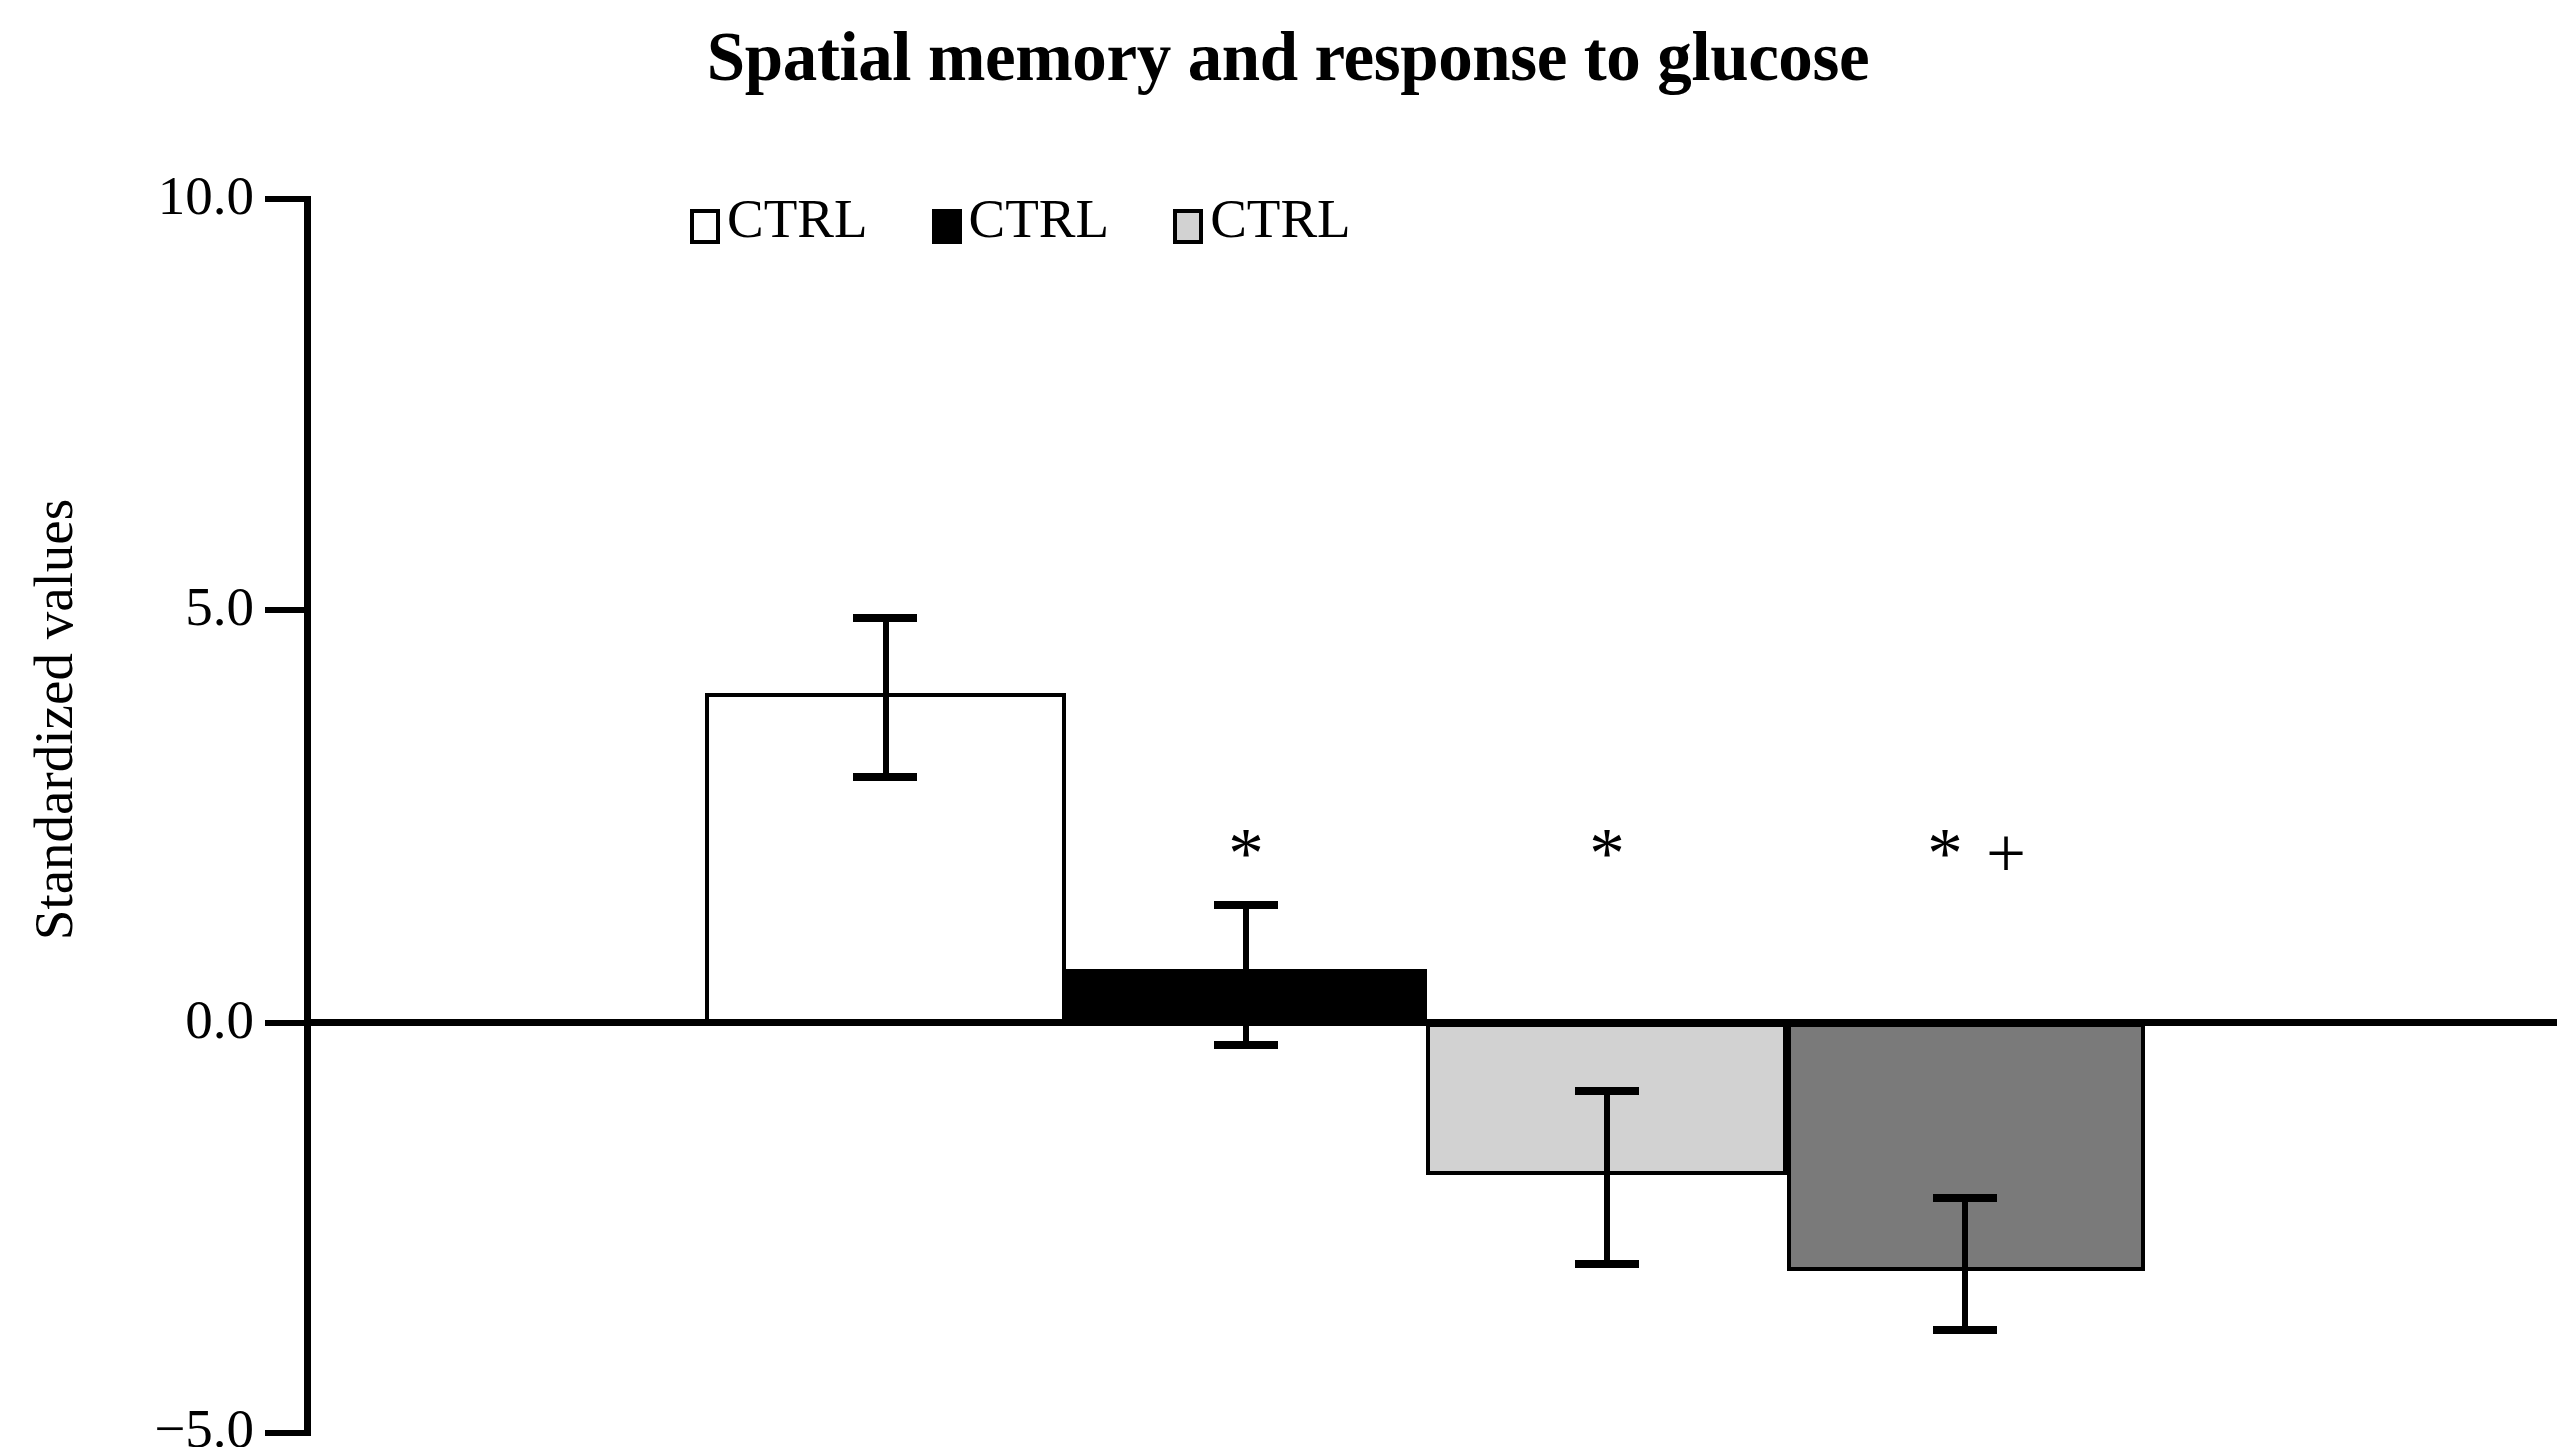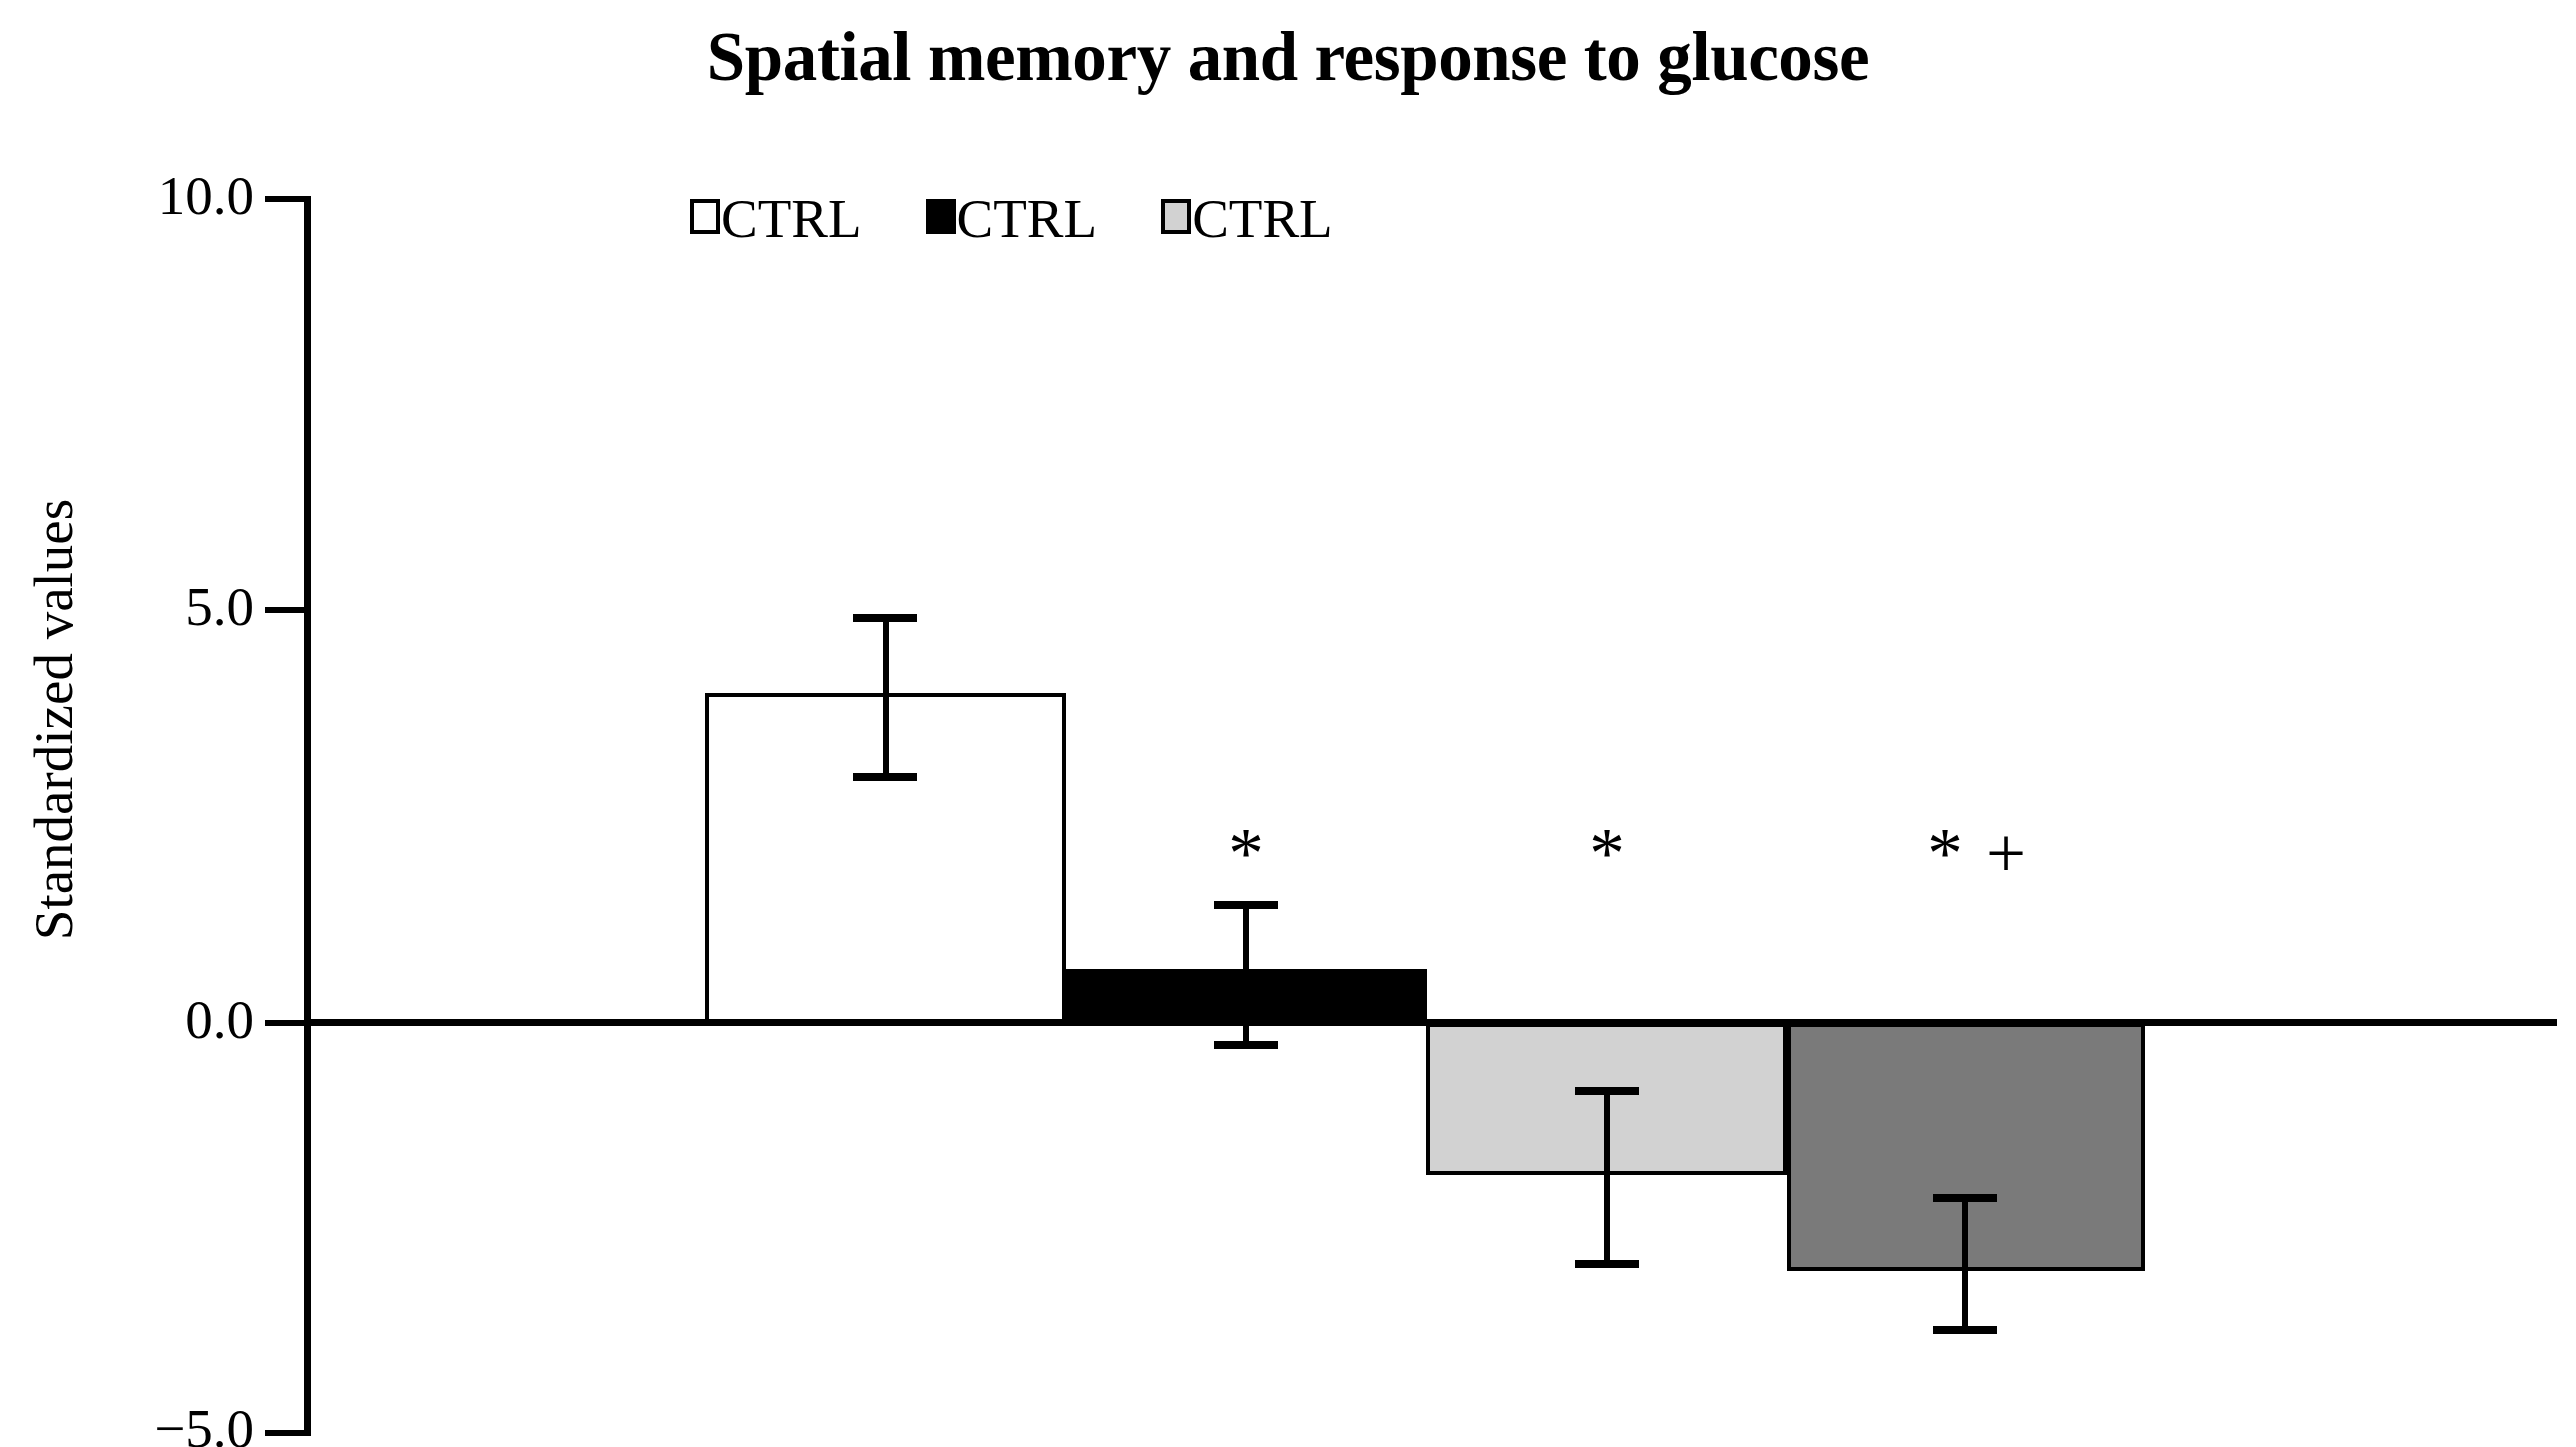--- a/index.html
+++ b/index.html
@@ -53,22 +53,22 @@
     left: 690px;
     top: 173px;
     display: flex;
     align-items: center;
     gap: 64px;
     font-size: 55px;
     white-space: nowrap;
   }
   .legend-item {
     display: flex;
-    align-items: center;
-    gap: 1px;
+    align-items: flex-end;
+    gap: 7px;
   }
   .legend-swatch {
     width: 30px;
     height: 35px;
     border: 4.4px solid #000000;
     box-sizing: border-box;
     flex: none;
   }
   .legend-label { line-height: 1; position: relative; top: 1.8px; }
 

